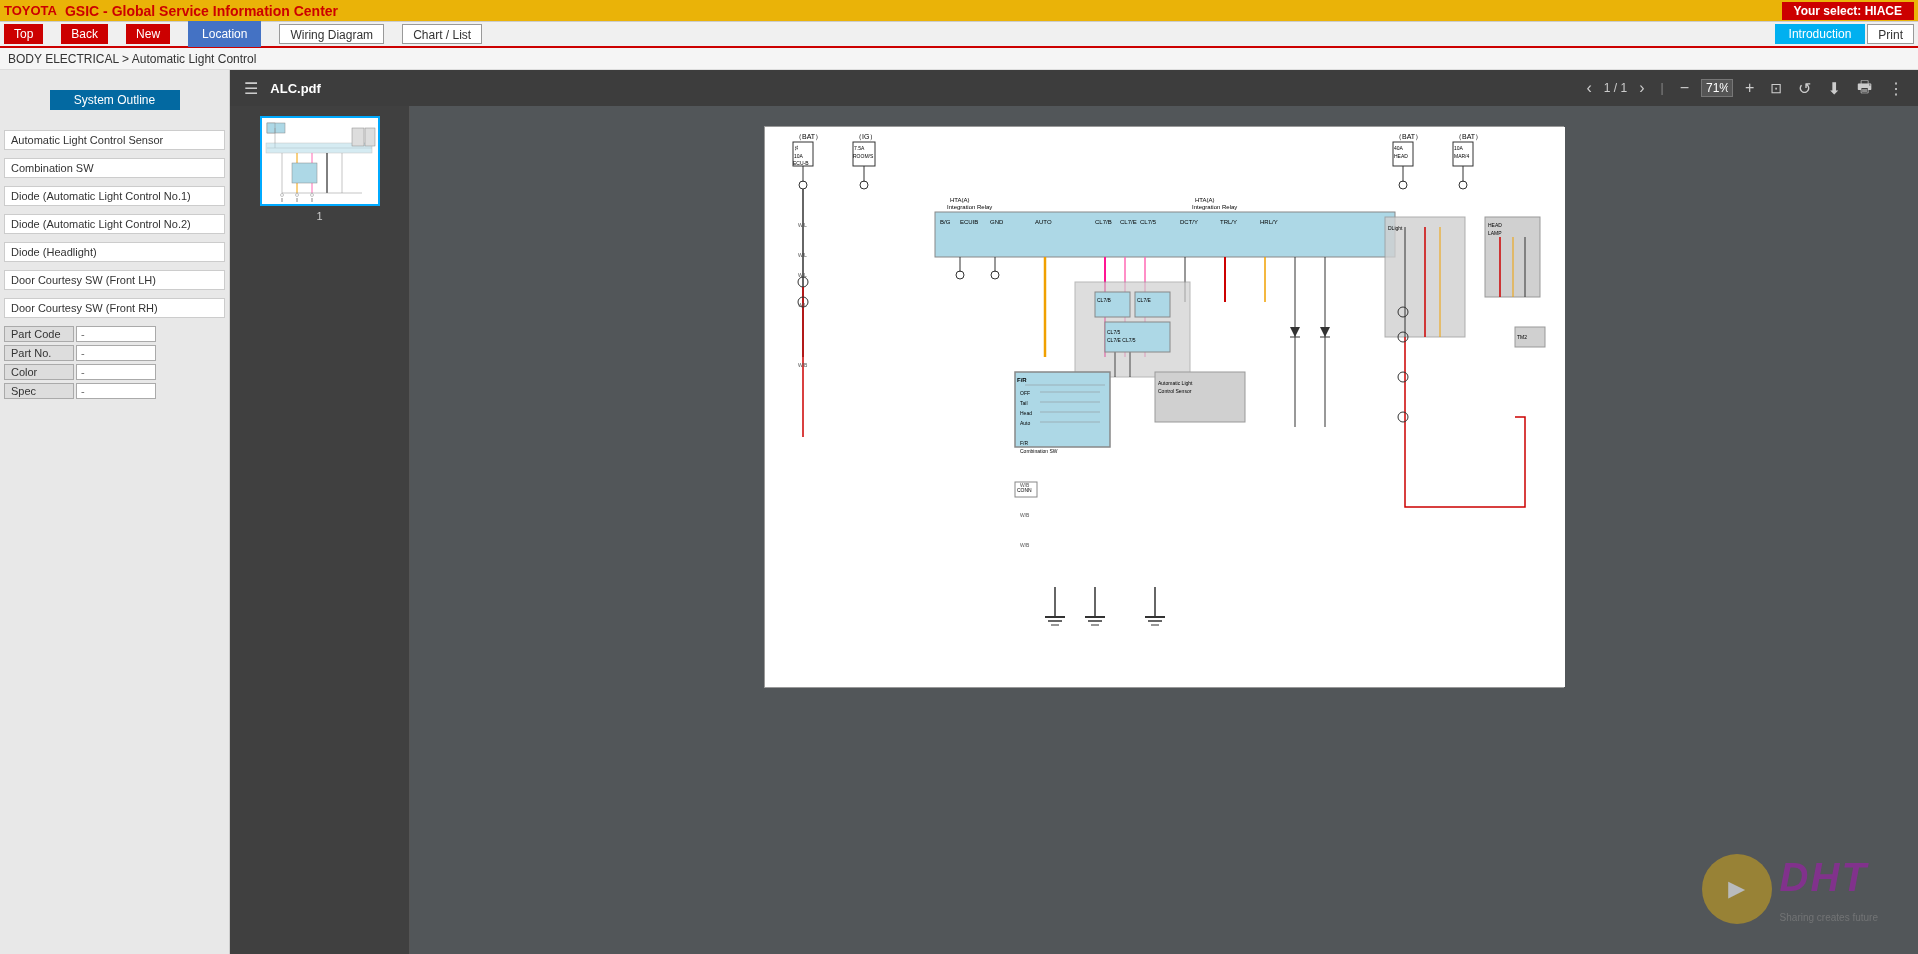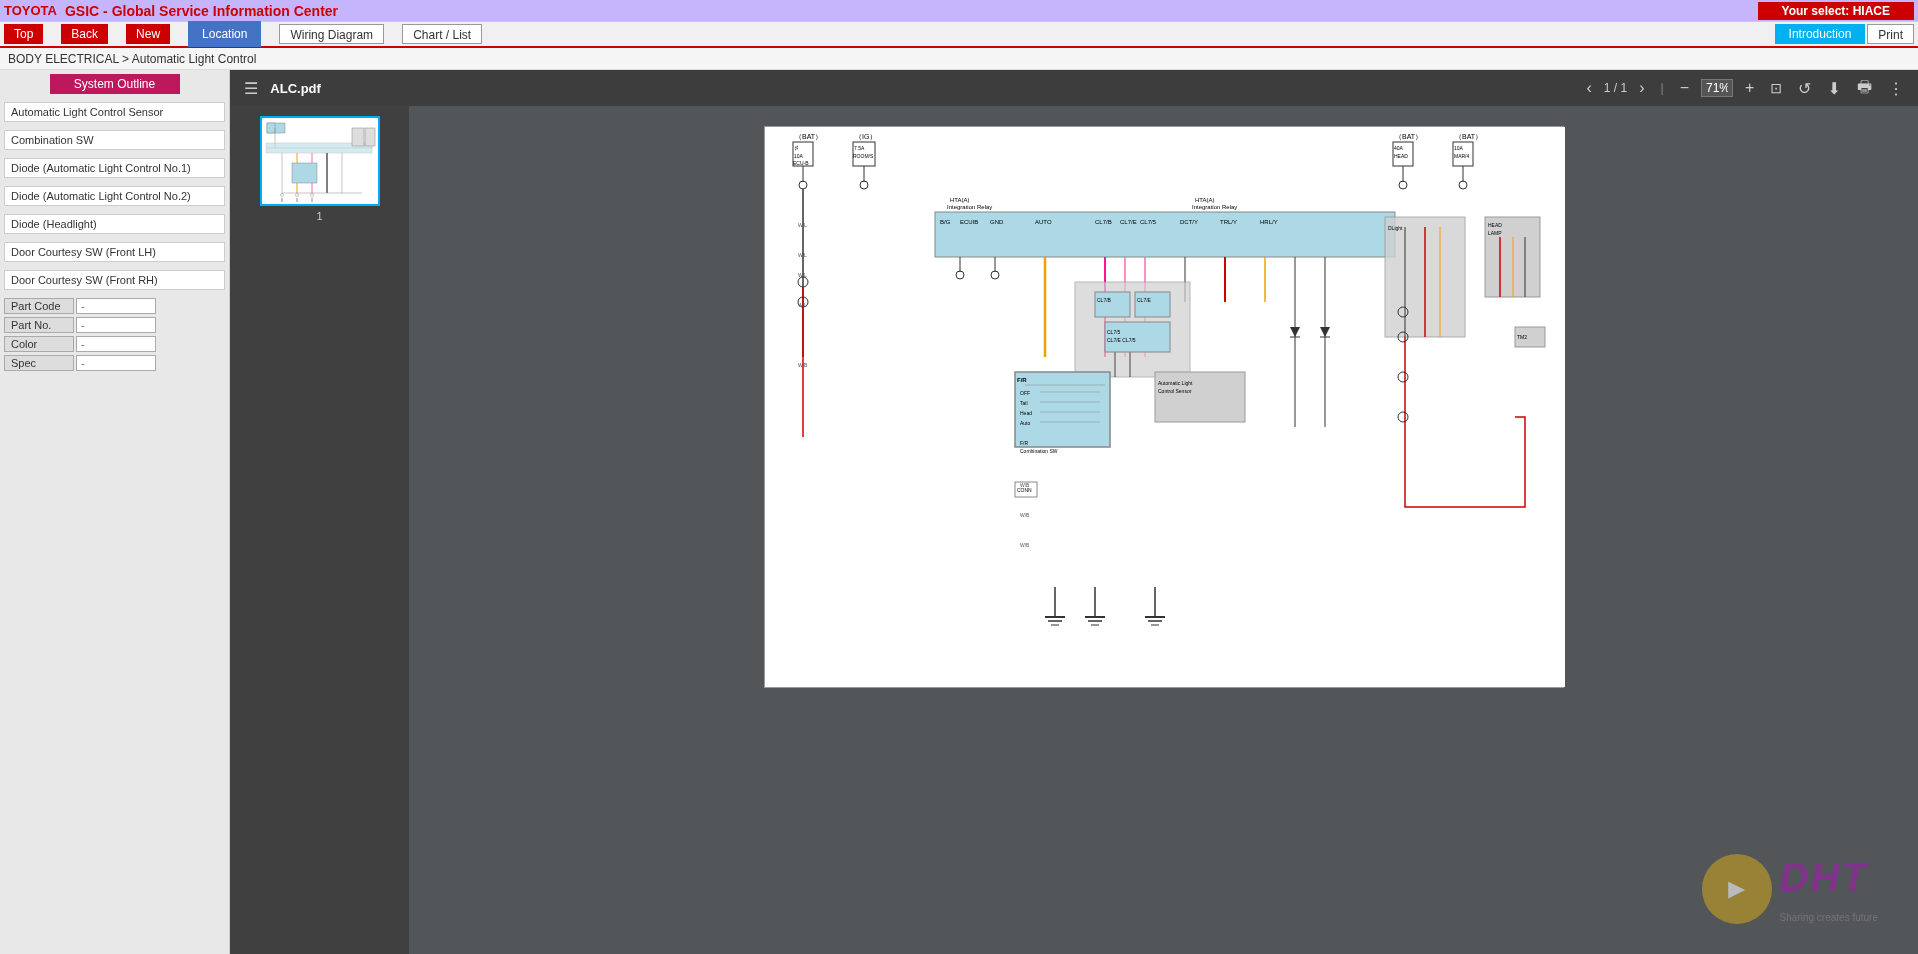--- a/index.html
+++ b/index.html
@@ -2,41 +2,41 @@
 <html><head>
   <meta charset="utf-8">
   <style>
     * { margin: 0; padding: 0; box-sizing: border-box; }
     body { font-family: Arial, sans-serif; font-size: 12px; background: #ccc; width: 1918px; min-height: 954px; overflow: hidden; }
 
     
     #top-header {
       display: flex;
       align-items: center;
-      background: #c4b5fd;
+      background: #eab308;
       border-bottom: 1px solid #ccc;
       height: 22px;
       padding: 0 4px;
     }
     #toyota-logo {
       color: #cc0000;
       font-weight: bold;
       font-size: 13px;
       margin-right: 8px;
     }
     #app-title {
       color: #cc0000;
       font-weight: bold;
       font-size: 14px;
       flex: 1;
     }
     #your-select {
       background: #cc0000;
       color: #fff;
-      padding: 2px 24px;
+      padding: 2px 12px;
       font-size: 12px;
       font-weight: bold;
     }
 
     
     #nav-bar {
       display: flex;
       align-items: center;
       background: #f0f0f0;
       border-bottom: 2px solid #cc0000;
@@ -106,27 +106,27 @@
 
     
     #sidebar {
       width: 230px;
       background: #e8e8e8;
       border-right: 1px solid #ccc;
       overflow-y: auto;
       flex-shrink: 0;
     }
     #system-outline-btn {
-      background: #be185d;
+      background: #0369a1;
       color: #fff;
       border: none;
       padding: 3px 10px;
       font-size: 12px;
       cursor: pointer;
-      margin: 4px auto;
+      margin: 20px auto;
       display: block;
       width: 130px;
       text-align: center;
     }
     .sidebar-item {
       background: #fff;
       border: 1px solid #ccc;
       padding: 3px 6px;
       margin: 8px 4px;
       font-size: 11px;

